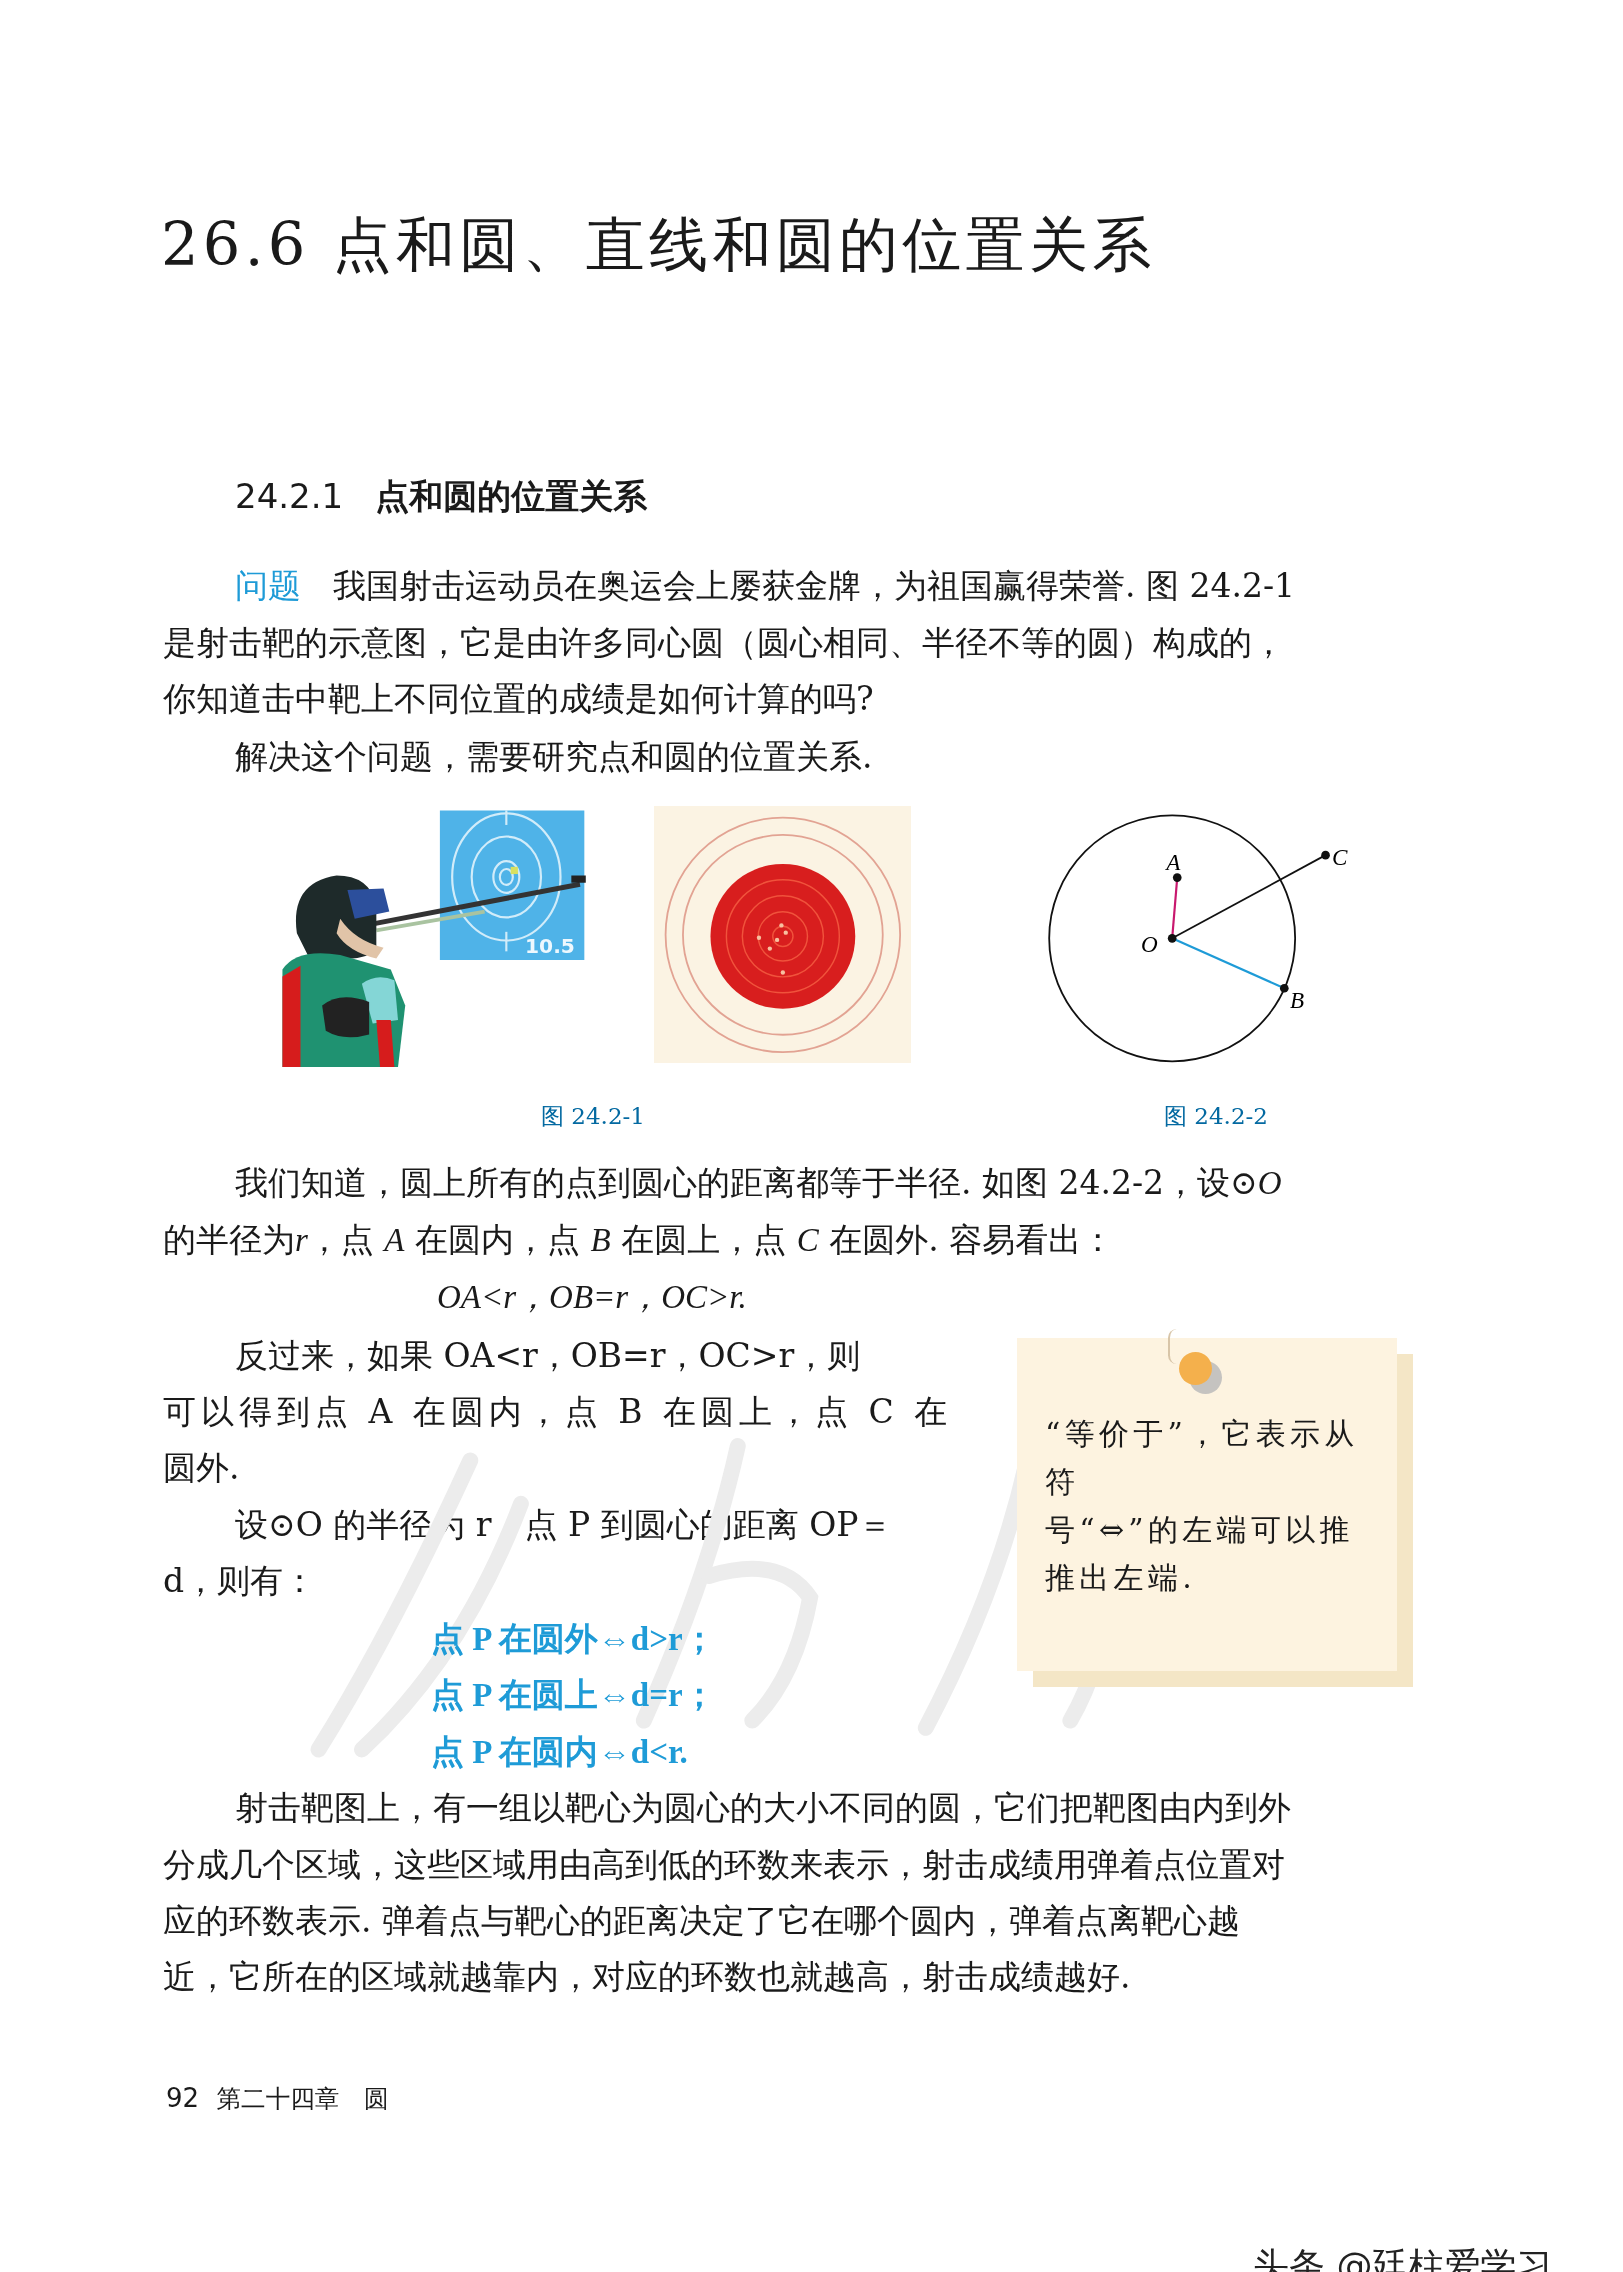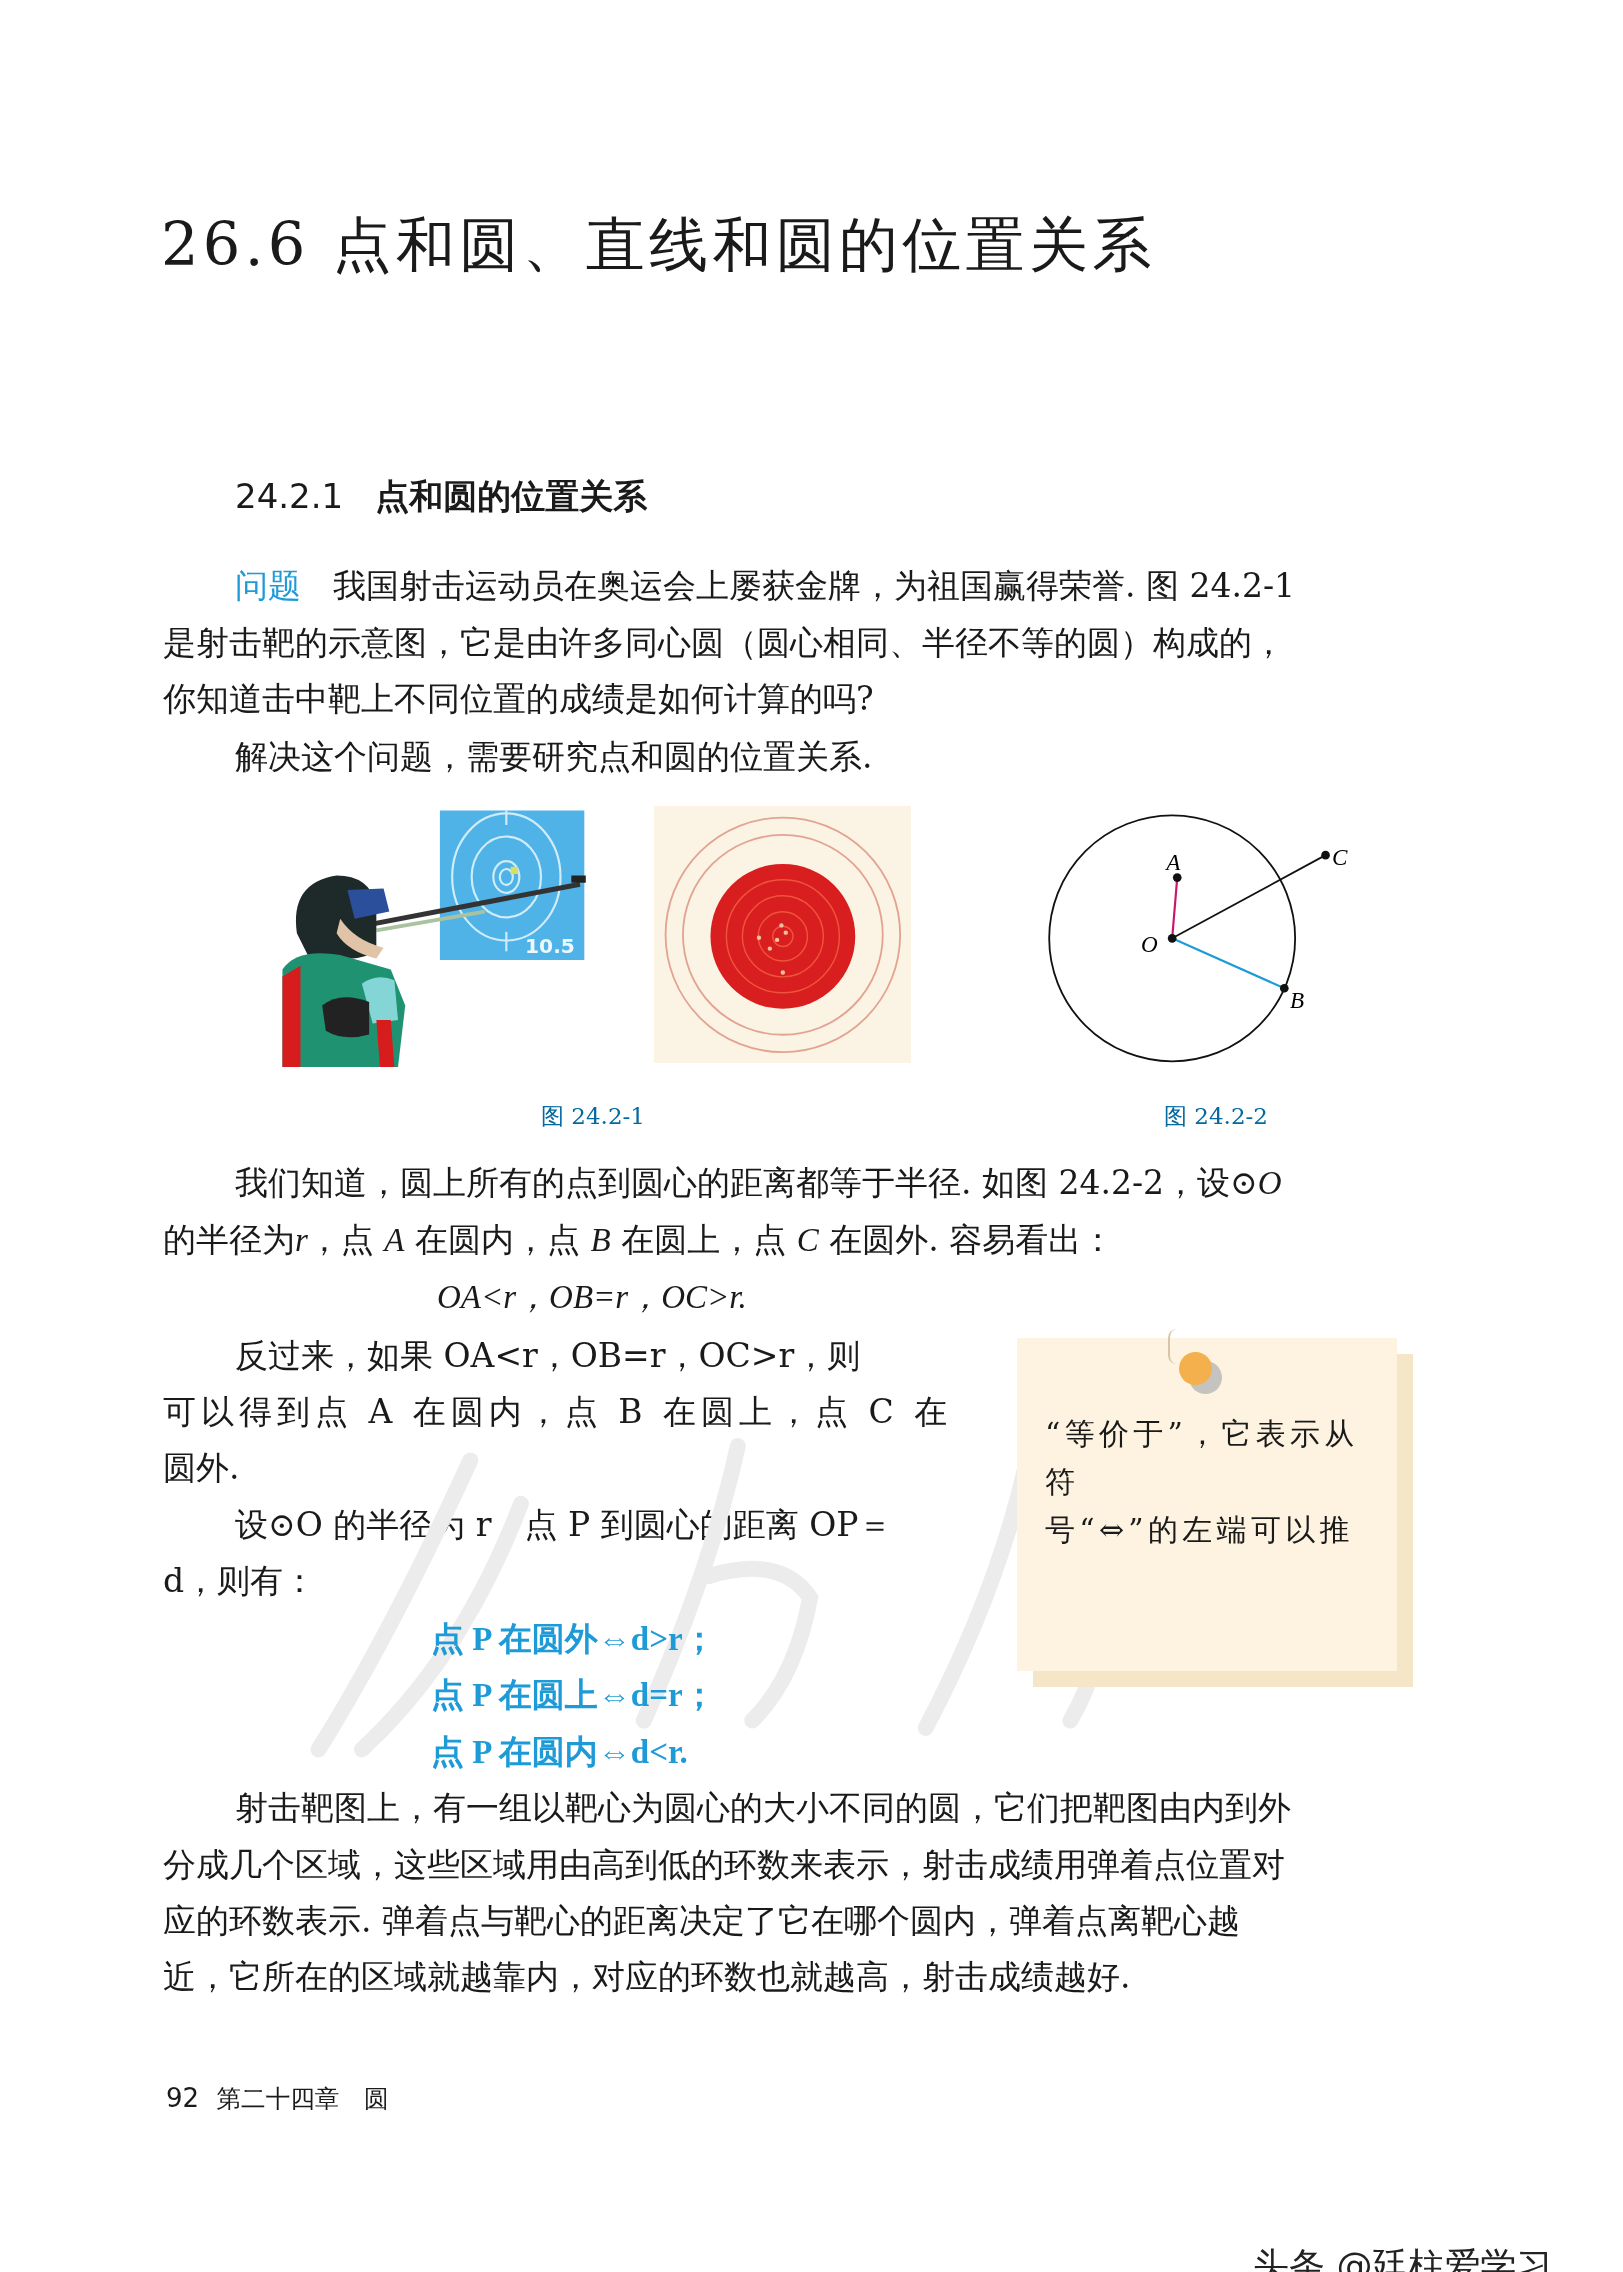--- a/index.html
+++ b/index.html
@@ -145,20 +145,21 @@
 <div class="abs para blue ans" style="left:431px; top:1667px;">点 P 在圆上⇔d=r；</div>
 <div class="abs para blue ans" style="left:431px; top:1724px;">点 P 在圆内⇔d&lt;r.</div>
 
 <div class="note"></div>
 <div class="pin-string"></div>
 <div class="pin-shadow"></div>
 <div class="pin"></div>
 <div class="note-text">
   <div>“等价于”，它表示从符</div>
   <div>号“⇔”的左端可以推</div>
+  <div>推出左端.</div>
 </div>
 
 <div class="abs para" style="left:235px; top:1780px;">射击靶图上，有一组以靶心为圆心的大小不同的圆，它们把靶图由内到外</div>
 <div class="abs para" style="left:163px; top:1837px;">分成几个区域，这些区域用由高到低的环数来表示，射击成绩用弹着点位置对</div>
 <div class="abs para" style="left:163px; top:1893px;">应的环数表示. 弹着点与靶心的距离决定了它在哪个圆内，弹着点离靶心越</div>
 <div class="abs para" style="left:163px; top:1949px;">近，它所在的区域就越靠内，对应的环数也就越高，射击成绩越好.</div>
 
 <div class="abs footer">
   <span class="pg">92</span><span>第二十四章　圆</span>
 </div>

